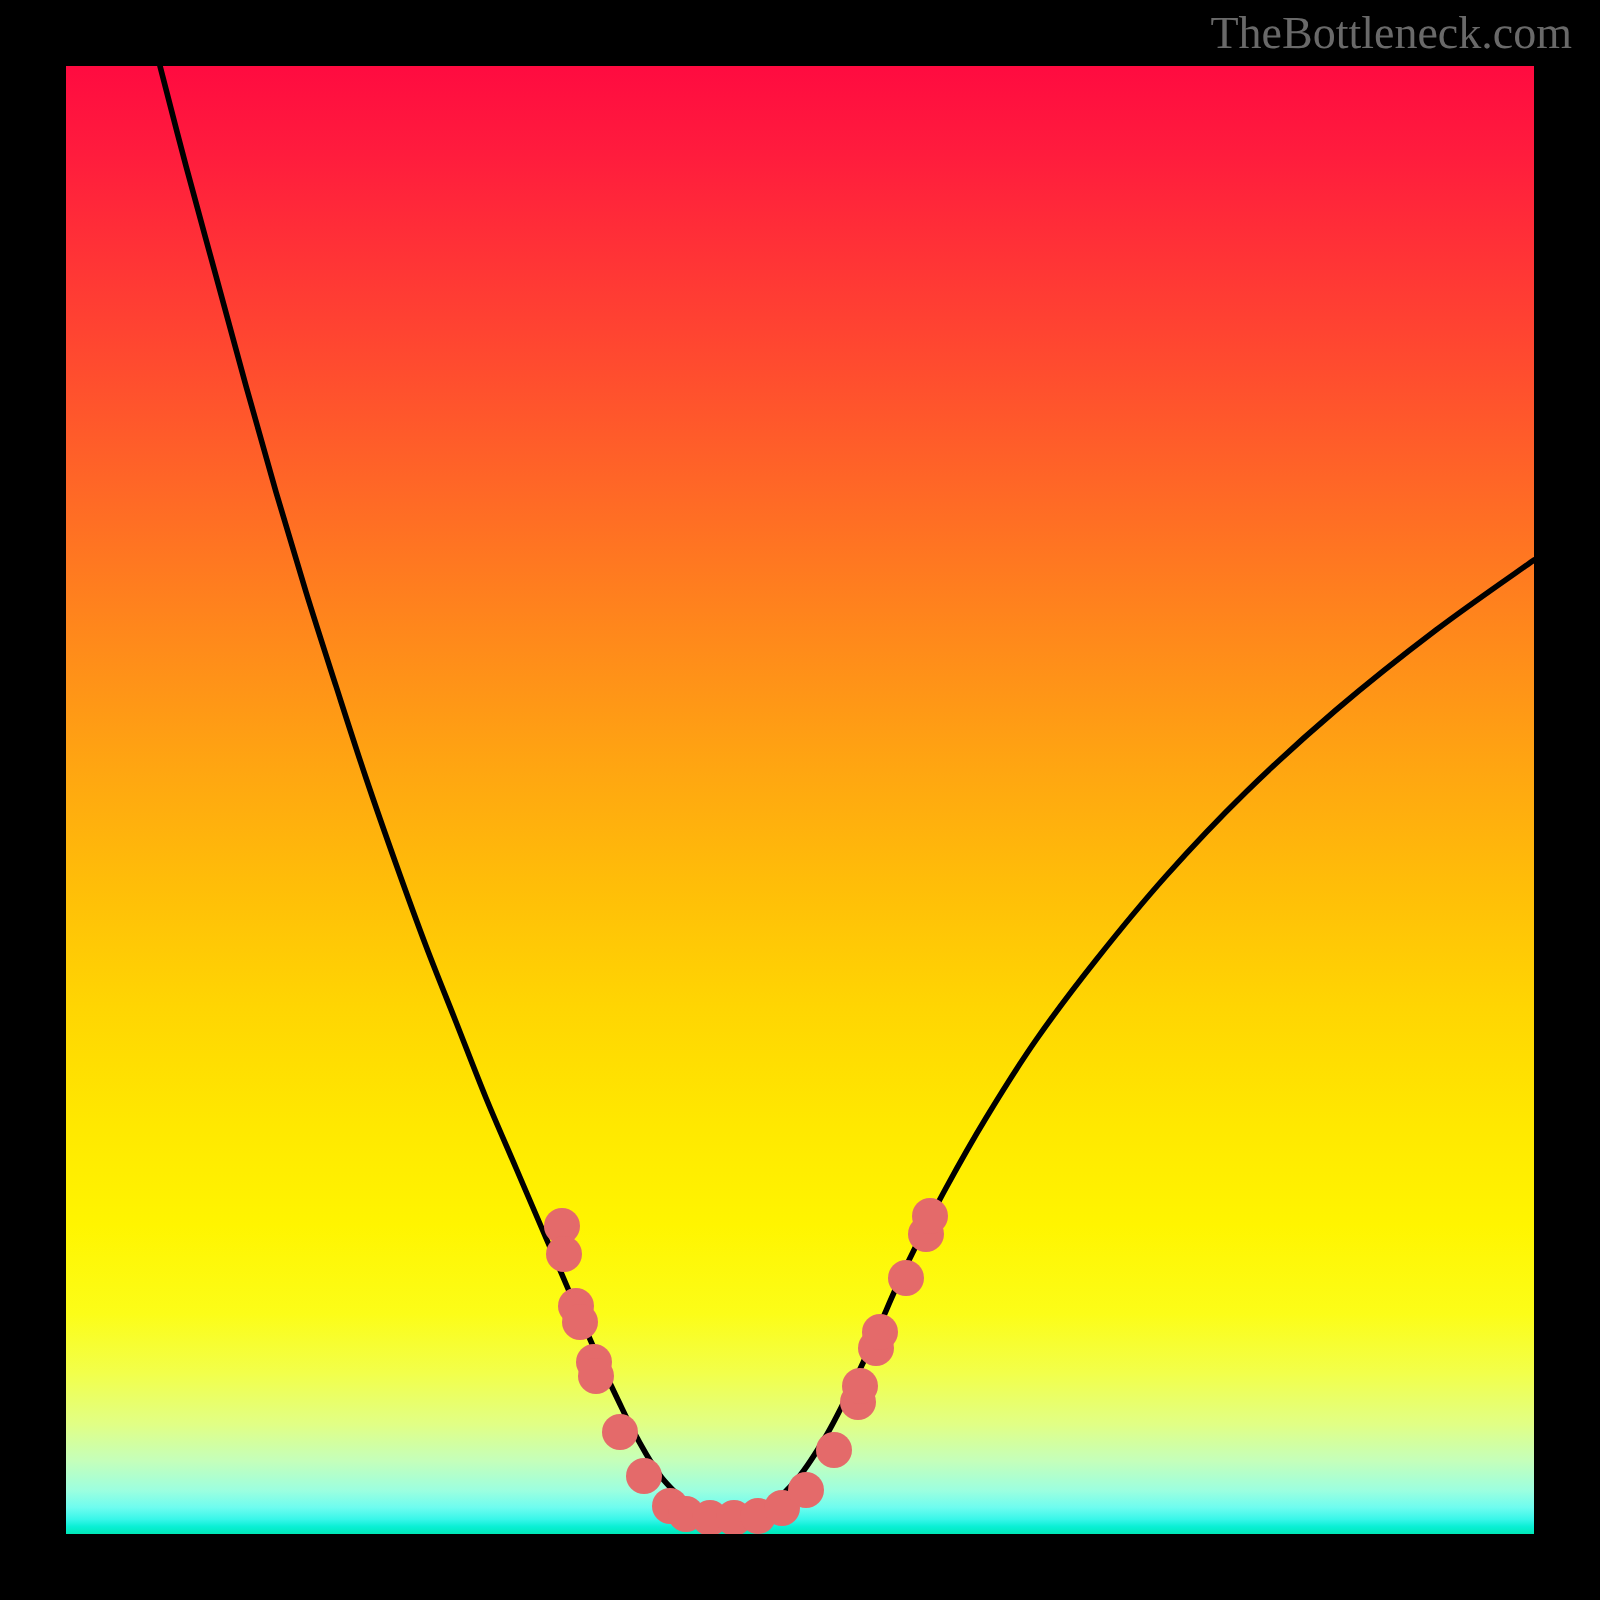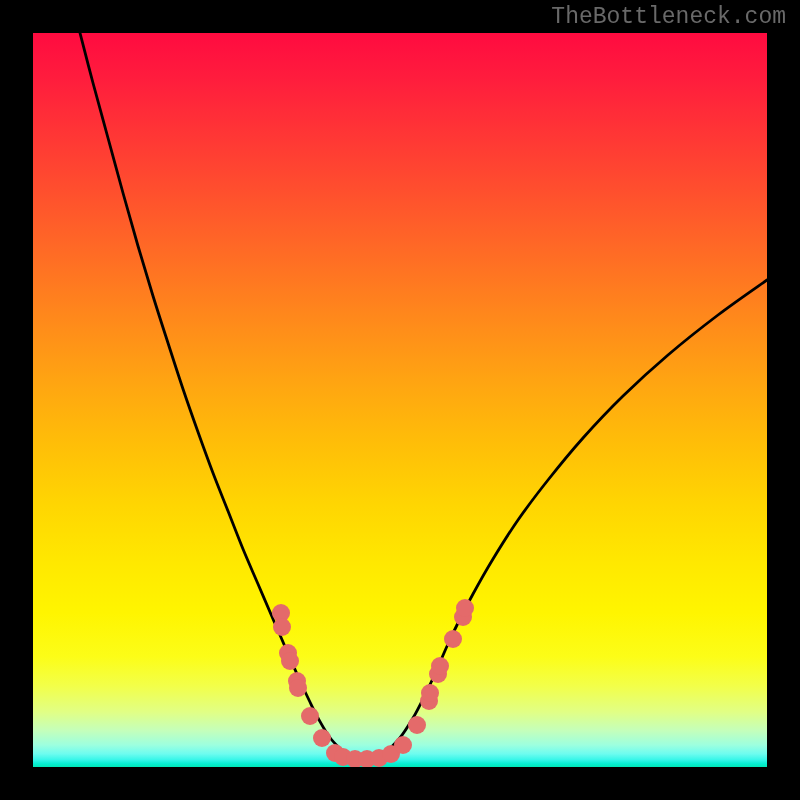--- a/index.html
+++ b/index.html
@@ -7,21 +7,21 @@
   .frame {
     position: relative;
     width: 800px;
     height: 800px;
     background: #000;
   }
   .watermark {
     position: absolute;
     top: 4px;
     right: 14px;
-    font-family: Liberation Mono, monospace;
+    font-family: Liberation Serif, serif;
     font-size: 23px;
     color: #696969;
     z-index: 50;
     font-weight: 500;
   }
   .plot {
     position: absolute;
     left: 33px;
     top: 33px;
     width: 734px;

